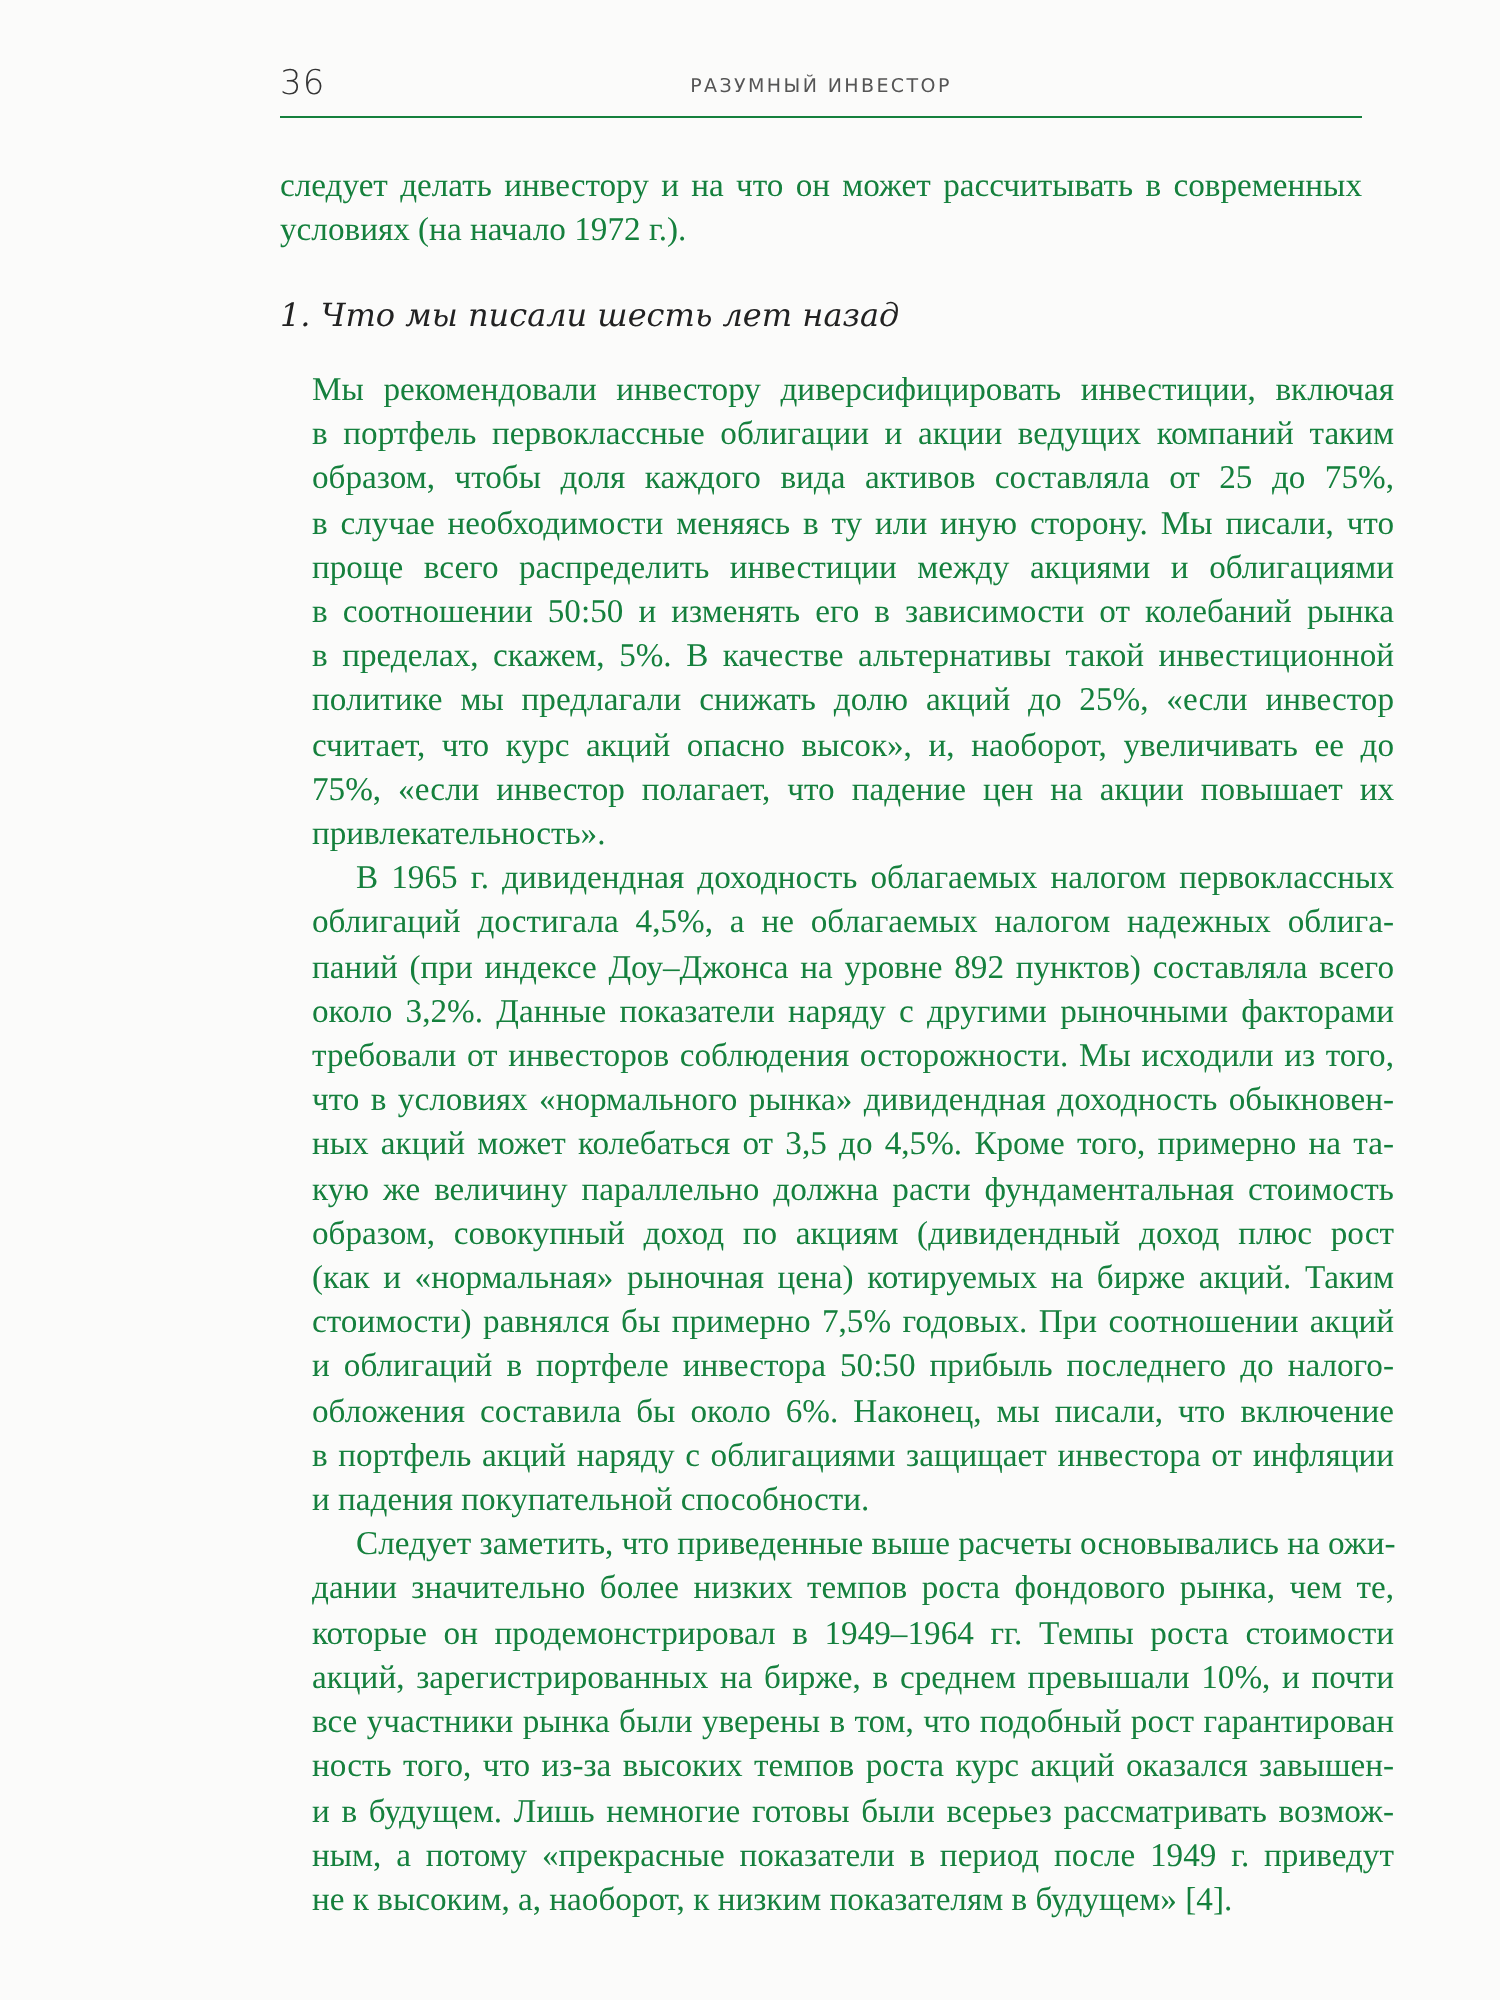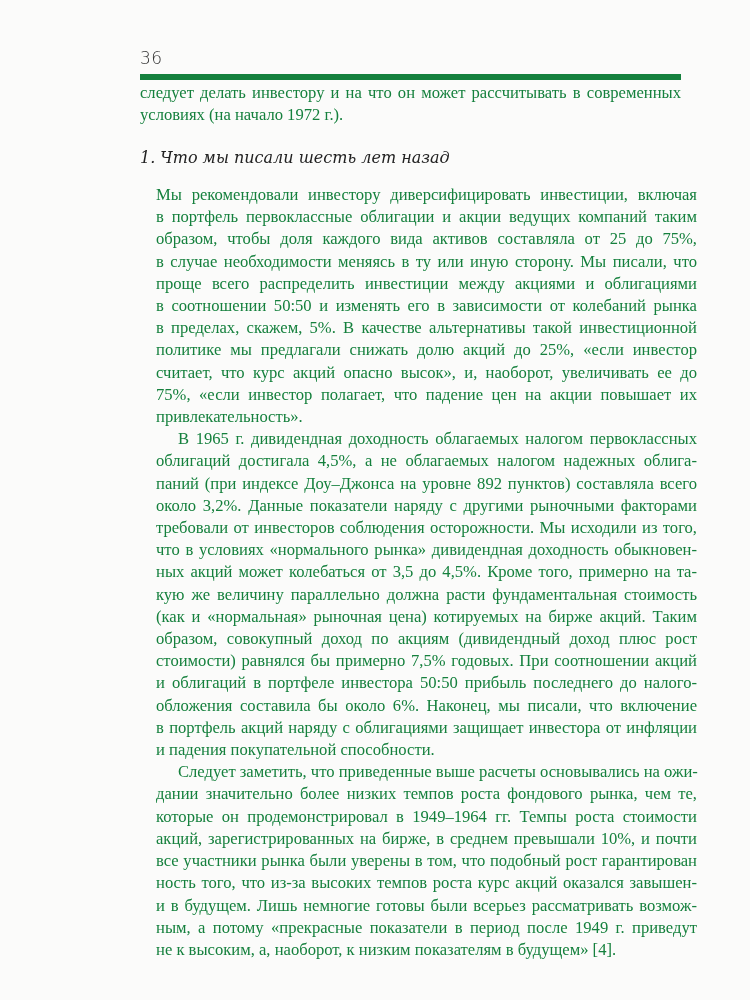--- a/index.html
+++ b/index.html
@@ -4,22 +4,22 @@
 <style>
   html, body { margin: 0; padding: 0; }
   body {
     width: 750px; height: 1000px; overflow: hidden;
     background: #fbfbfa;
     color: #1e1e1e;
     position: relative;
   }
   .page { position: absolute; left: 140px; top: 0; width: 541px; }
   .running-head {
-    position: absolute; top: 48px; left: 0; width: 541px; height: 26px;
-    border-bottom: 6px solid #15803d;
+    position: absolute; top: 32px; left: 0; width: 541px; height: 26px;
+    border-bottom: 1px solid #15803d;
   }
   .page-number {
     position: absolute; left: 0; top: 0;
     font-family: "DejaVu Sans", sans-serif; font-size: 17px; color: #333;
     font-weight: 300; letter-spacing: 0.5px;
   }
   .book-title {
     position: absolute; left: 0; right: 0; top: 6px; text-align: center;
     font-family: "DejaVu Sans", sans-serif; font-size: 9.5px; letter-spacing: 1.2px;
     color: #555; text-transform: uppercase;
@@ -40,20 +40,21 @@
     font-size: 16px; color: #222; margin: 0; font-weight: normal;
   }
   .sections { position: absolute; top: 184px; left: 16px; width: 541px; }
 </style>
 </head>
 <body>
 
 <div class="page">
   <div class="running-head">
     <span class="page-number">36</span>
+    <div class="book-title">Разумный инвестор</div>
   </div>
 
   <div class="intro body-text" id="intro">
       <p>
         <span class="line">следует делать инвестору и на что он может рассчитывать в современных</span>
         <span class="line last">условиях (на начало 1972 г.).</span>
       </p>
     </div>
 
   <h2 class="section-heading">1. Что мы писали шесть лет назад</h2>
@@ -74,22 +75,22 @@
       </p>
       <p>
         <span class="line indent">В 1965 г. дивидендная доходность облагаемых налогом первоклассных</span>
         <span class="line">облигаций достигала 4,5%, а не облагаемых налогом надежных облига-</span>
         <span class="line">паний (при индексе Доу–Джонса на уровне 892 пунктов) составляла всего</span>
         <span class="line">около 3,2%. Данные показатели наряду с другими рыночными факторами</span>
         <span class="line">требовали от инвесторов соблюдения осторожности. Мы исходили из того,</span>
         <span class="line">что в условиях «нормального рынка» дивидендная доходность обыкновен-</span>
         <span class="line">ных акций может колебаться от 3,5 до 4,5%. Кроме того, примерно на та-</span>
         <span class="line">кую же величину параллельно должна расти фундаментальная стоимость</span>
+        <span class="line">образом, совокупный доход по акциям (дивидендный доход плюс рост</span>
         <span class="line">(как и «нормальная» рыночная цена) котируемых на бирже акций. Таким</span>
-        <span class="line">образом, совокупный доход по акциям (дивидендный доход плюс рост</span>
         <span class="line">стоимости) равнялся бы примерно 7,5% годовых. При соотношении акций</span>
         <span class="line">и облигаций в портфеле инвестора 50:50 прибыль последнего до налого-</span>
         <span class="line">обложения составила бы около 6%. Наконец, мы писали, что включение</span>
         <span class="line">в портфель акций наряду с облигациями защищает инвестора от инфляции</span>
         <span class="line last">и падения покупательной способности.</span>
       </p>
       <p>
         <span class="line indent">Следует заметить, что приведенные выше расчеты основывались на ожи-</span>
         <span class="line">дании значительно более низких темпов роста фондового рынка, чем те,</span>
         <span class="line">которые он продемонстрировал в 1949–1964 гг. Темпы роста стоимости</span>

